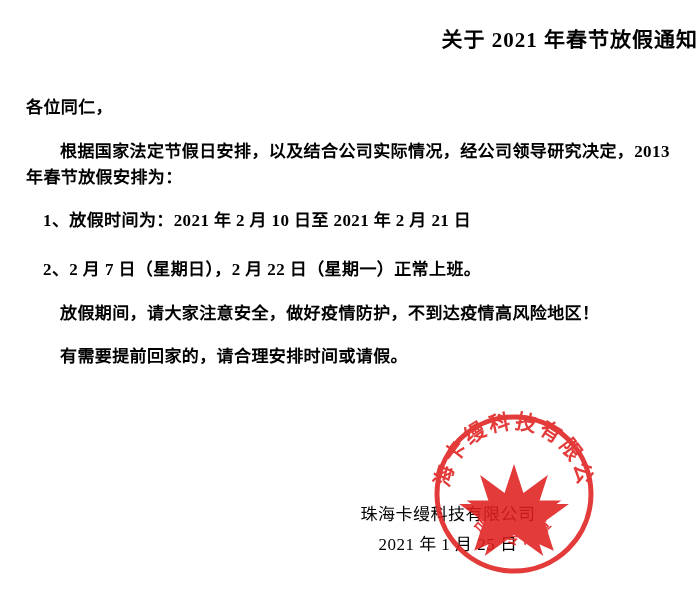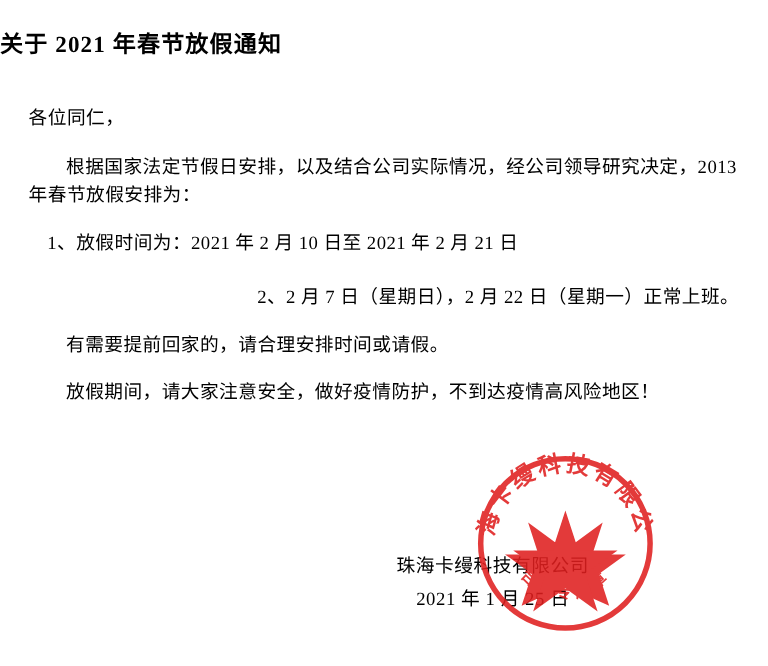--- a/index.html
+++ b/index.html
@@ -17,54 +17,54 @@
   }
 
   .page {
     position: relative;
     width: 698px;
     height: 605px;
     box-sizing: border-box;
   }
 
   .doc-title {
-    text-align: left;
+    text-align: right;
     font-size: 21px;
     font-weight: 700;
     letter-spacing: 1px;
     margin: 0;
     padding-top: 26px;
     line-height: 1.4;
     font-family: "Liberation Serif", "DejaVu Serif", serif;
   }
 
   .body-block {
     padding: 0 26px;
     margin-top: 40px;
   }
 
   .para {
     font-size: 17px;
     line-height: 1.55;
     margin: 0 0 17px 0;
     letter-spacing: 0.4px;
+    font-weight: bold;
   }
 
   .para.indent {
     text-indent: 34px;
   }
 
   .para.list {
     text-indent: 17px;
     margin-bottom: 22px;
   }
 
   .para.tight {
     margin-bottom: 18px;
-    text-align: right;
   }
 
   .signature-block {
     position: absolute;
     right: 100px;
     bottom: 44px;
     text-align: center;
     width: 300px;
   }
 
@@ -94,22 +94,22 @@
 
 <div class="page">
 
   <h1 class="doc-title">关于 2021 年春节放假通知</h1>
 
   <div class="body-block">
     <p class="para">各位同仁，</p>
     <p class="para indent">根据国家法定节假日安排，以及结合公司实际情况，经公司领导研究决定，2013 年春节放假安排为：</p>
     <p class="para list">1、放假时间为：2021 年 2 月 10 日至 2021 年 2 月 21 日</p>
     <p class="para list tight">2、2 月 7 日（星期日），2 月 22 日（星期一）正常上班。</p>
+    <p class="para indent">放假期间，请大家注意安全，做好疫情防护，不到达疫情高风险地区！</p>
     <p class="para indent">有需要提前回家的，请合理安排时间或请假。</p>
-    <p class="para indent">放假期间，请大家注意安全，做好疫情防护，不到达疫情高风险地区！</p>
   </div>
 
   <div class="signature-block">
     <div class="sig-line">珠海卡缦科技有限公司</div>
     <div class="sig-line">2021 年 1 月 25 日</div>
   </div>
 
   <div class="seal">
     <svg class="seal-svg" viewBox="0 0 180 180" xmlns="http://www.w3.org/2000/svg">
       <defs>

